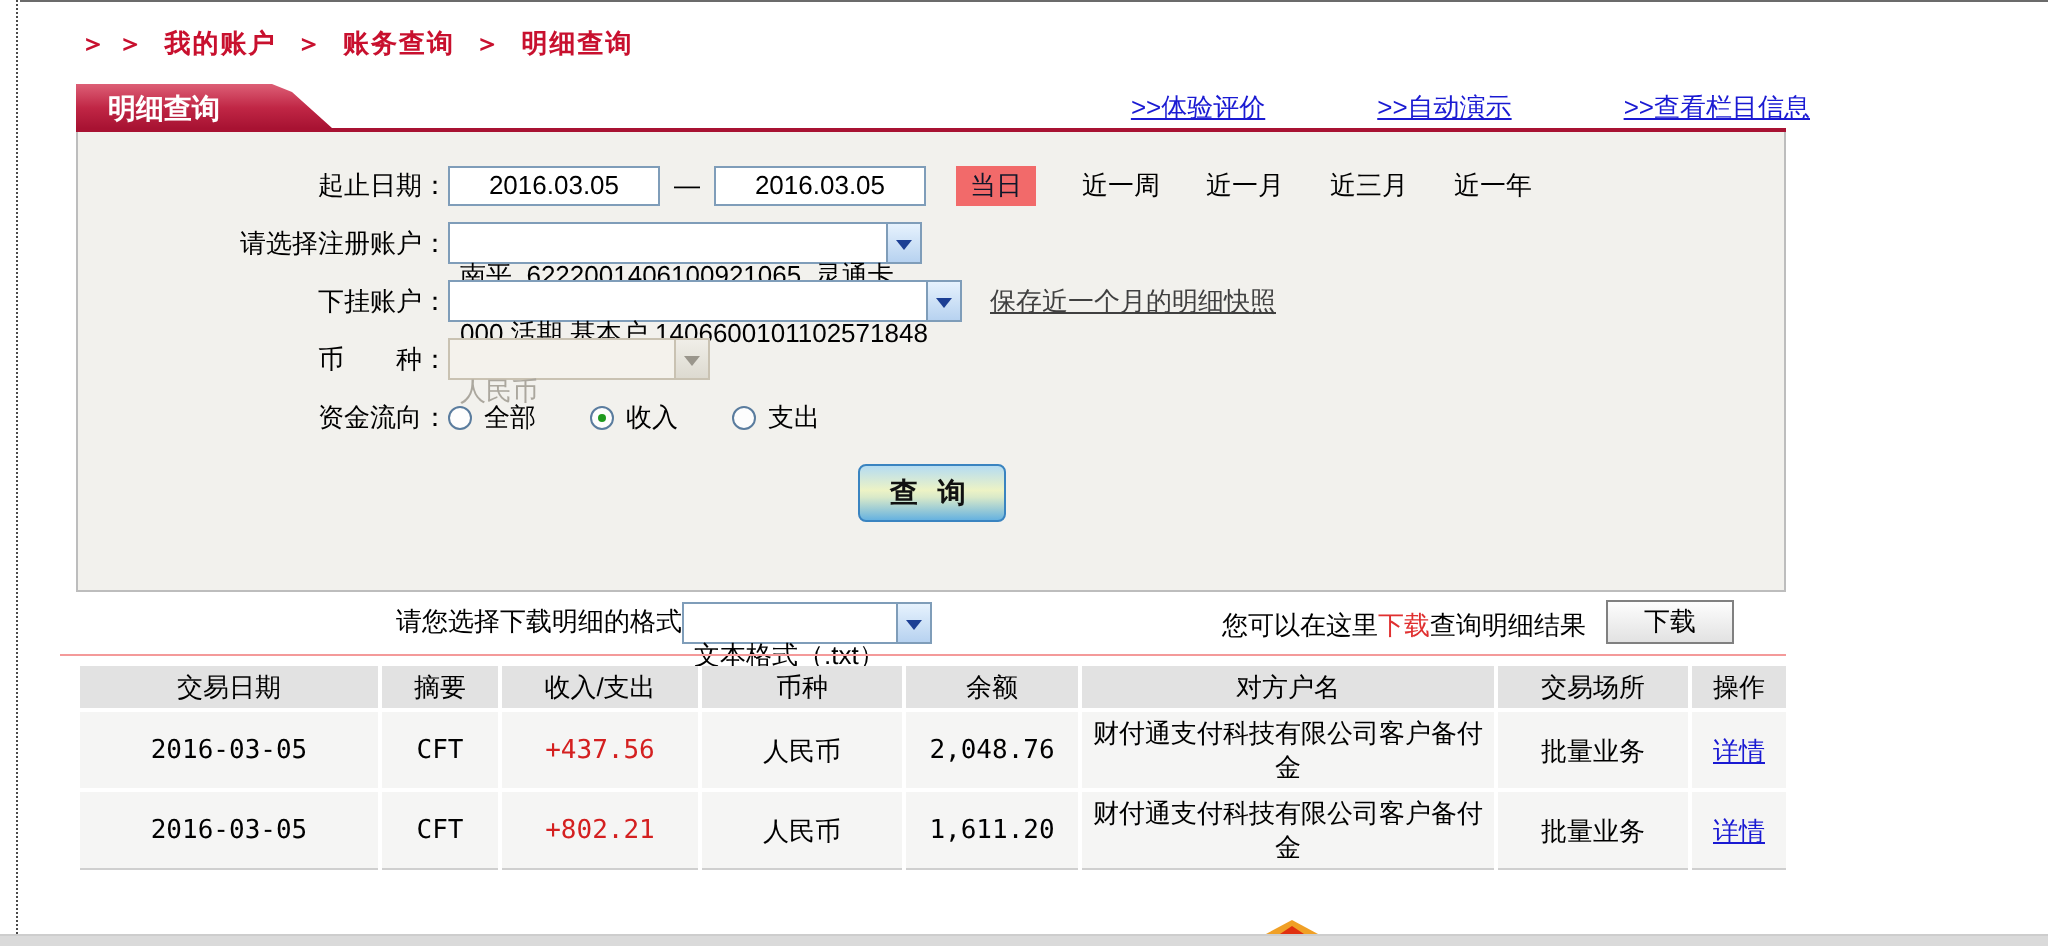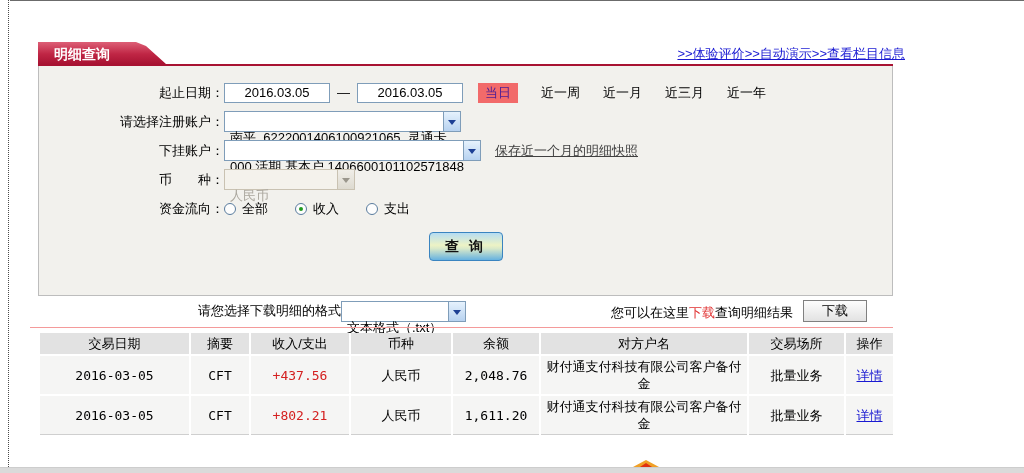--- a/index.html
+++ b/index.html
@@ -13,34 +13,34 @@
   .breadcrumb { position:absolute; left:40px; top:13px; color:#c8102e; font-weight:bold; letter-spacing:1px; }
   .breadcrumb span { margin-right:5px; }
   .crumb { cursor:pointer; }
 
   
   .tab { position:absolute; left:38px; top:42px; width:132px; height:24px;
          background:linear-gradient(180deg,#dd5f76 0%, #c02645 50%, #a30f2f 100%);
          color:#fff; font-weight:bold; font-size:14px; line-height:24px; padding-left:16px;
          clip-path:polygon(0 0, 98px 0, 108px 4px, 128px 22px, 132px 24px, 0 24px); }
   .red-underline { position:absolute; left:38px; top:64px; width:855px; height:2px; background:#a81232; }
-  .header-links { position:absolute; left:38px; top:45px; width:867px; display:flex; justify-content:flex-end; }
+  .header-links { position:absolute; left:38px; top:45px; width:867px; display:flex; justify-content:flex-end; gap:56px; }
   .hlink { color:#1a1ad2; text-decoration:underline; cursor:pointer; white-space:pre; }
 
   
   .panel { position:absolute; left:38px; top:66px; width:855px; height:230px;
            background:#f2f1ed; border:1px solid #bdbdbd; border-top:none; }
   .frow { display:flex; align-items:center; height:29px; }
   .frow.first { margin-top:12px; }
   .flabel { width:185px; text-align:right; white-space:pre; }
   .date-input { width:106px; height:20px; border:1px solid #7f9db9; background:#fff; text-align:center;
                 font-size:13px; font-family:Liberation Sans, sans-serif; }
   .dash { margin:0 7px; }
   .today-btn { margin-left:15px; width:40px; height:20px; line-height:20px; text-align:center;
-               background:#f26a6a; color:#4c1d95; border:none; font-size:13px; cursor:pointer; }
+               background:#f26a6a; color:#0f172a; border:none; font-size:13px; cursor:pointer; }
   .range { margin-left:23px; cursor:pointer; }
 
   .sel { display:inline-flex; align-items:stretch; height:21px; border:1px solid #7f9db9; background:#fff; cursor:pointer; }
   .sel-txt { line-height:19px; padding:16px 5px; white-space:pre; font-size:13px; }
   .sel-arrow { width:17px; border-left:1px solid #7f9db9; background:linear-gradient(180deg,#e6f2fd,#b7d2f0); position:relative; }
   .sel-arrow::after { content:""; position:absolute; left:4px; top:8px;
                       border-left:4px solid transparent; border-right:4px solid transparent; border-top:5px solid #1c3f94; }
   .sel.w-account .sel-txt { width:218px; }
   .sel.w-sub .sel-txt { width:238px; }
   .sel.w-cur .sel-txt { width:112px; }
@@ -96,20 +96,28 @@
   .logo-peak-inner { position:absolute; left:640px; bottom:6px; width:0; height:0;
                      border-left:6px solid transparent; border-right:6px solid transparent; border-bottom:4px solid #e03010; }
 </style>
 </head>
 <body>
 
 <div class="page">
   <div class="top-line"></div>
   <div class="dotted-edge"></div>
 
+  <div class="breadcrumb">
+    <span>＞ ＞</span>
+    <span class="crumb">我的账户</span>
+    <span>＞</span>
+    <span class="crumb">账务查询</span>
+    <span>＞</span>
+    <span class="crumb">明细查询</span>
+  </div>
 
   <div class="tab">明细查询</div>
   <div class="header-links">
     <span class="hlink">&gt;&gt;体验评价</span>
     <span class="hlink">&gt;&gt;自动演示</span>
     <span class="hlink">&gt;&gt;查看栏目信息</span>
   </div>
   <div class="red-underline"></div>
 
   <div class="panel">

